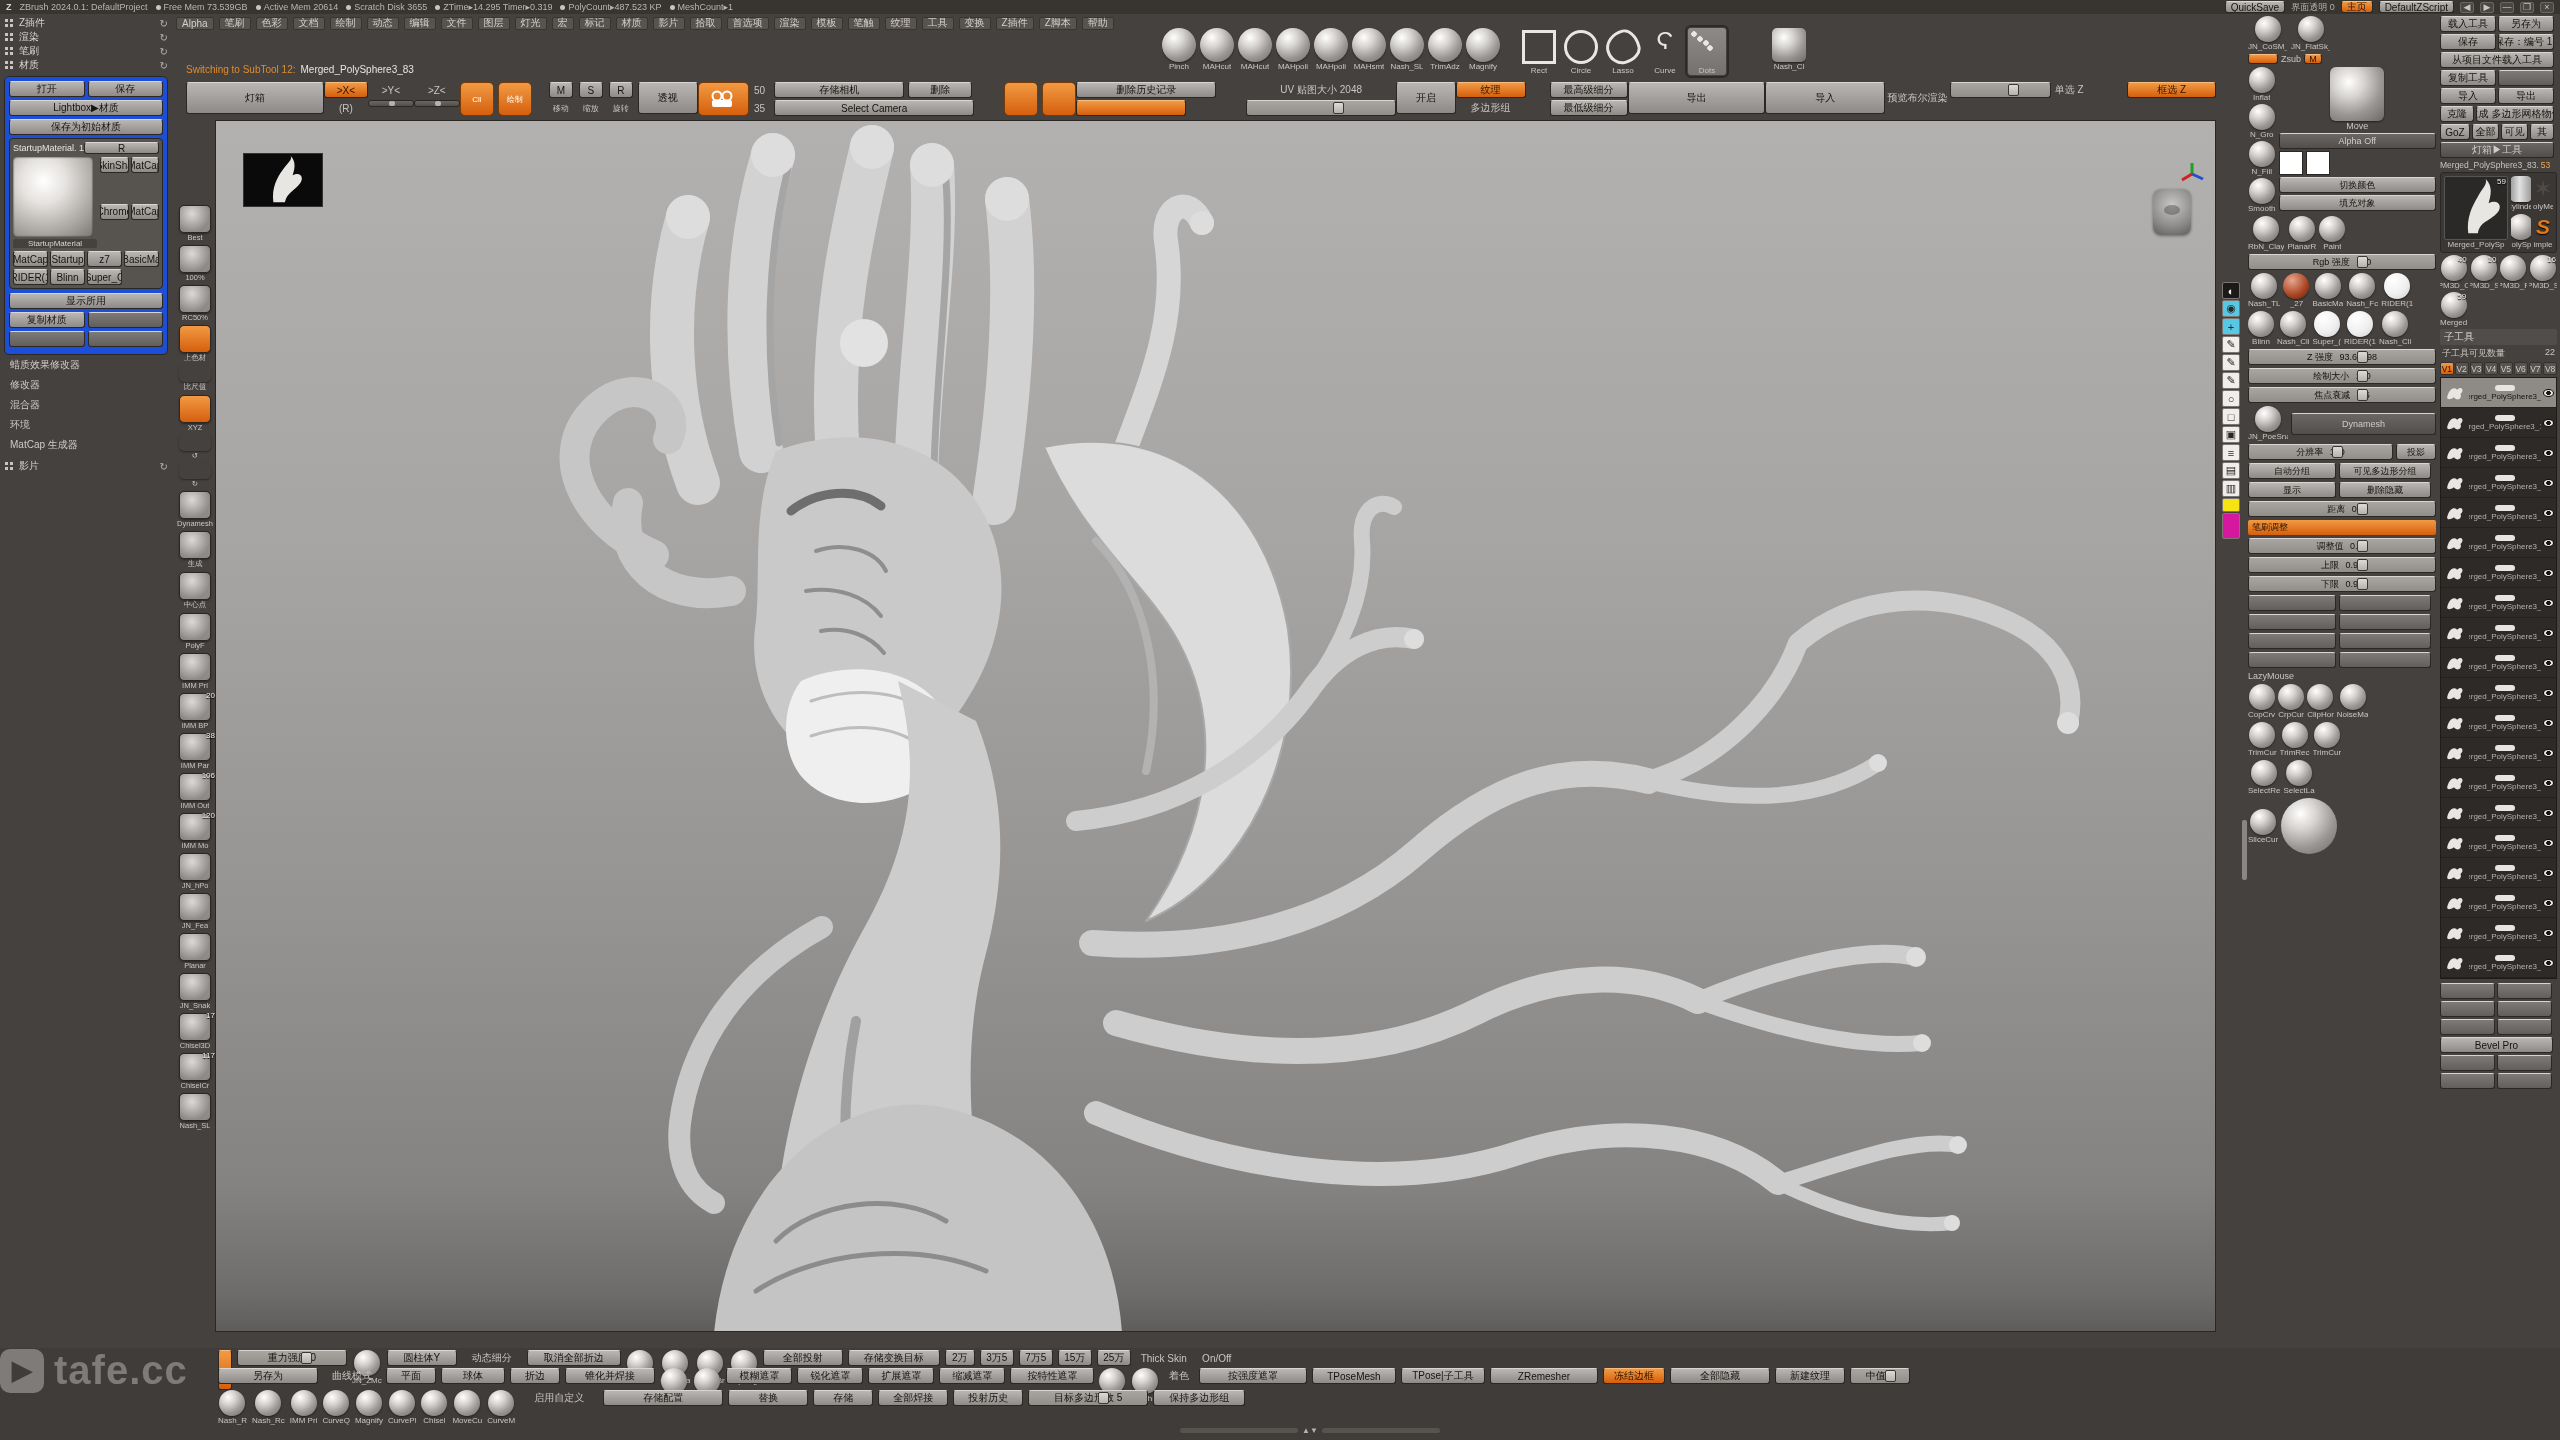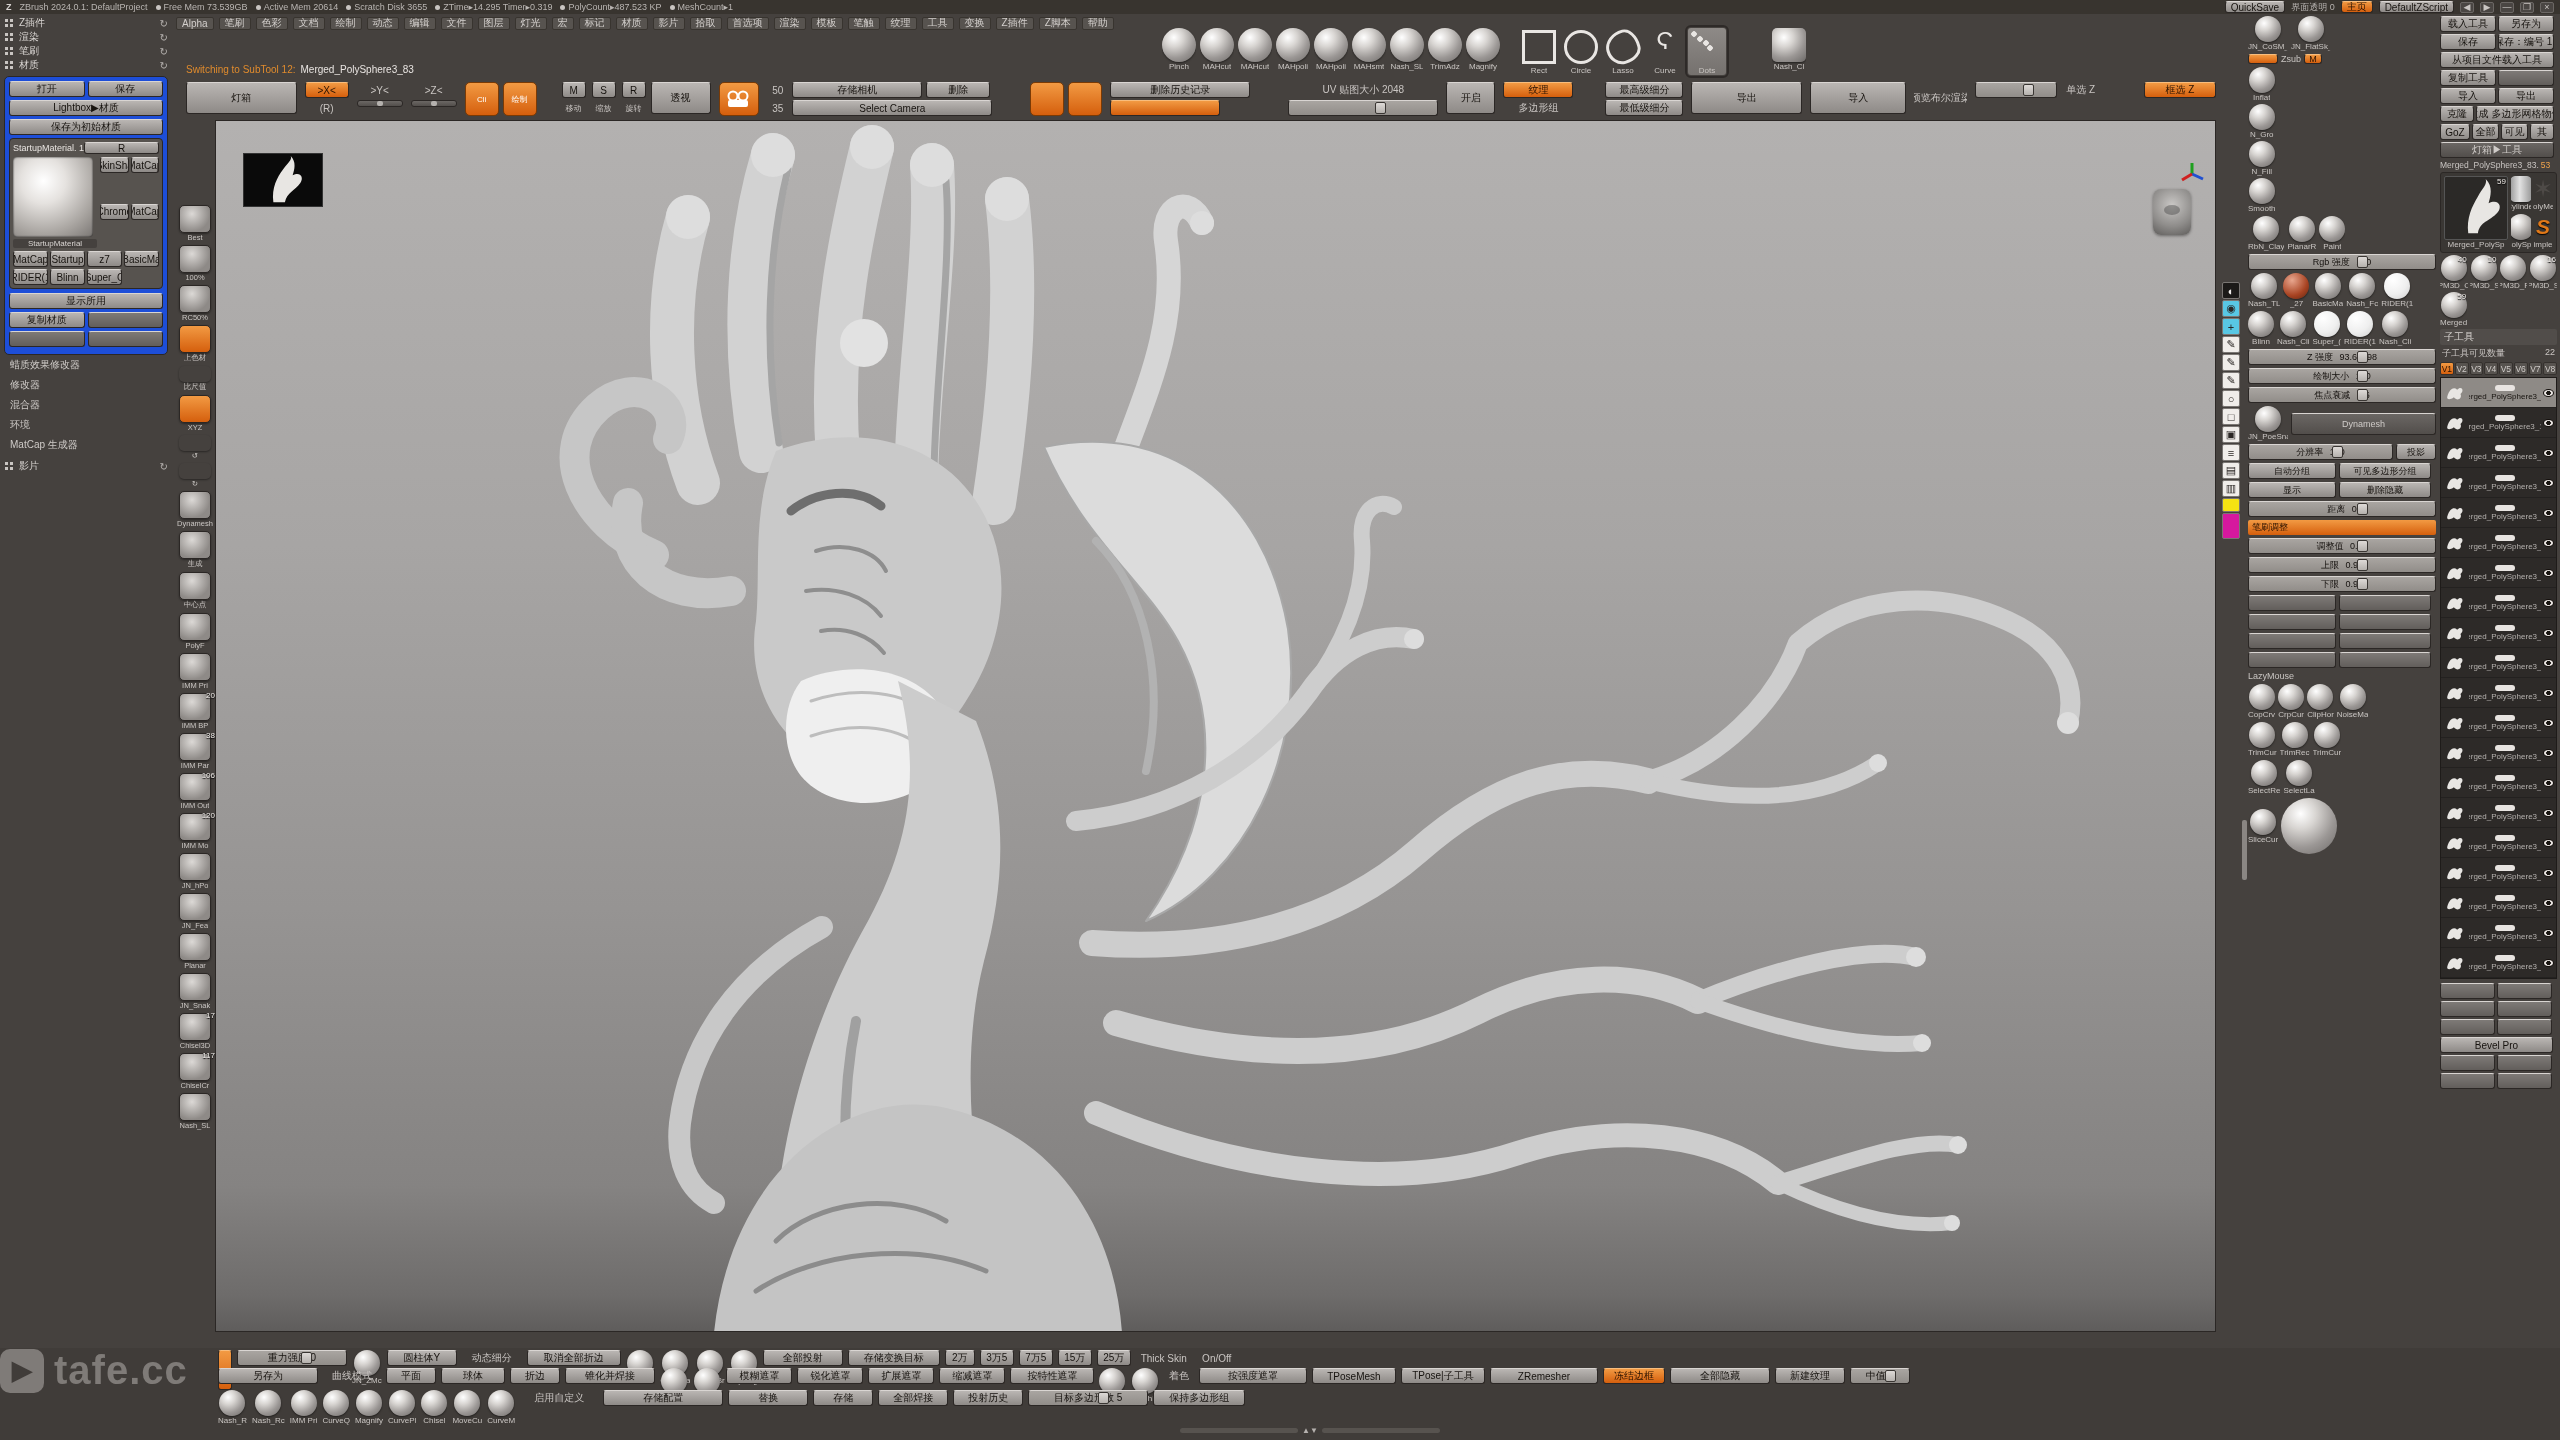--- a/index.html
+++ b/index.html
@@ -83,21 +83,21 @@
   .lsb.orange .box{background:linear-gradient(#f29a43,#d55f0d)}
   .lsb.plain .box{background:none;border:none;height:16px}
   .lsb .c-t{font-size:7.5px;color:#c9c5c2;max-width:40px;overflow:hidden;white-space:nowrap}
   .lsb .c-b{top:-2px;right:-1px}
   
   #status-msg{left:186px;top:64px;font-size:10px}
   #status-msg .pre{color:#e08b2d}
   #status-msg .nm{color:#e8e4e1;margin-left:5px}
   #shelf1{left:1162px;top:28px;display:flex;gap:6px;align-items:flex-start}
   #shelf1 .chip.thumb .c-sph{width:34px;height:34px}
-  #shelf2{left:186px;top:82px;width:2030px;height:38px;display:flex;gap:8px;align-items:flex-start}
+  #shelf2{left:186px;top:82px;width:2030px;height:38px;display:flex;align-items:flex-start}
   .g{display:flex;gap:4px;align-items:flex-start}
   .gv{display:flex;flex-direction:column;gap:2px}
   .sq-orange{width:34px;height:34px;border-radius:5px;background:linear-gradient(#f29a43,#d55f0d);border:1px solid #7a3a05;
         display:flex;align-items:center;justify-content:center;flex-direction:column;color:#fff;font-size:8px}
   .mini-sl{width:46px;height:7px;background:linear-gradient(#6b6764,#524e4b);border:1px solid #2b2725;border-radius:3px;position:relative}
   .mini-sl::after{content:"";position:absolute;left:45%;top:0;width:6px;height:100%;background:#b5b1ae;border-radius:2px}
   
   #canvas{left:215px;top:120px;width:2001px;height:1212px;
         background:linear-gradient(to bottom,#b3b1b0 0%,#a7a5a4 35%,#969493 65%,#858382 88%,#6e6c6b 97%,#5f5d5c 100%);
         border:1px solid #2b2725;overflow:hidden}
@@ -962,20 +962,33 @@
     <span class="c-t">N_Fill</span>
     <span class="c-b"></span>
   </div>
 
   <div class="chip thumb">
     <span class="c-sph"></span>
     <span class="c-t">Smooth</span>
     <span class="c-b"></span>
   </div>
 </div>
+    <div class="gv" style="flex:1">
+      <div class="chip thumb" style="width:100%">
+        <span class="c-sph" style="width:54px;height:54px;border-radius:6px"></span>
+        <span class="c-t" style="font-size:9px">Move</span>
+      </div>
+      <span class="chip dark" style="width:100%">Alpha Off</span>
+      <div class="row">
+        <span class="swatch"></span>
+        <span class="swatch"></span>
+      </div>
+      <span class="chip" style="width:100%">切换颜色</span>
+      <span class="chip" style="width:100%">填充对象</span>
+    </div>
   </div>
   <div class="row">
   <div class="chip thumb">
     <span class="c-sph"></span>
     <span class="c-t">RbN_Clay</span>
     <span class="c-b"></span>
   </div>
 
   <div class="chip thumb">
     <span class="c-sph"></span>

